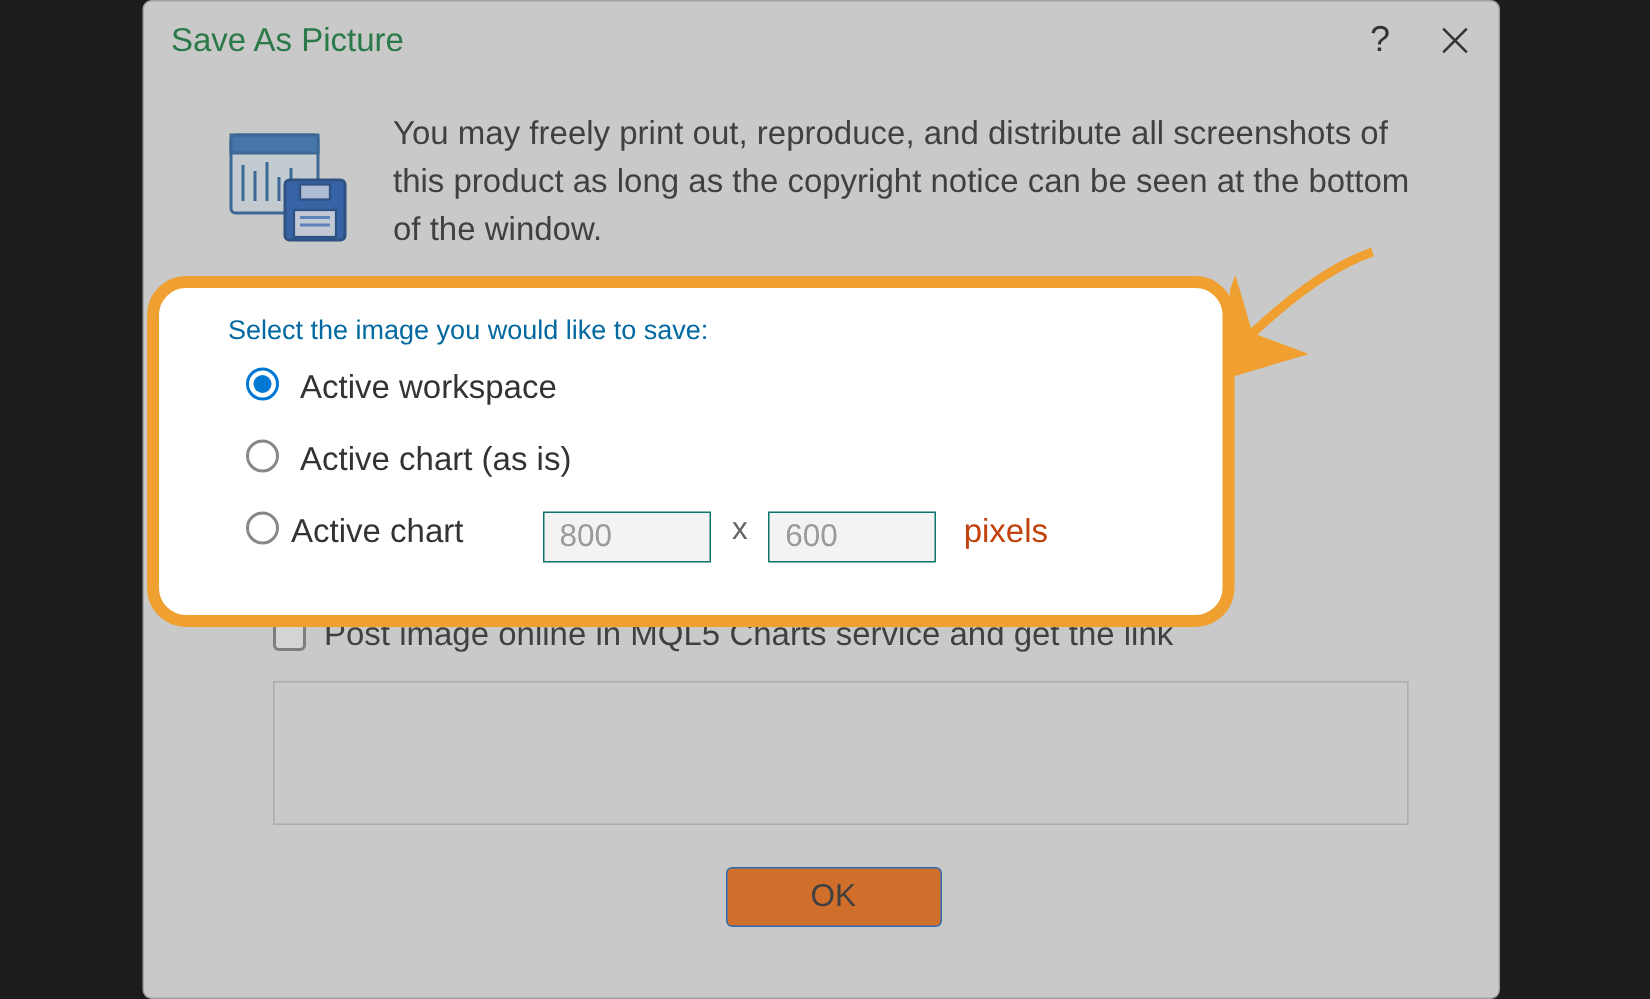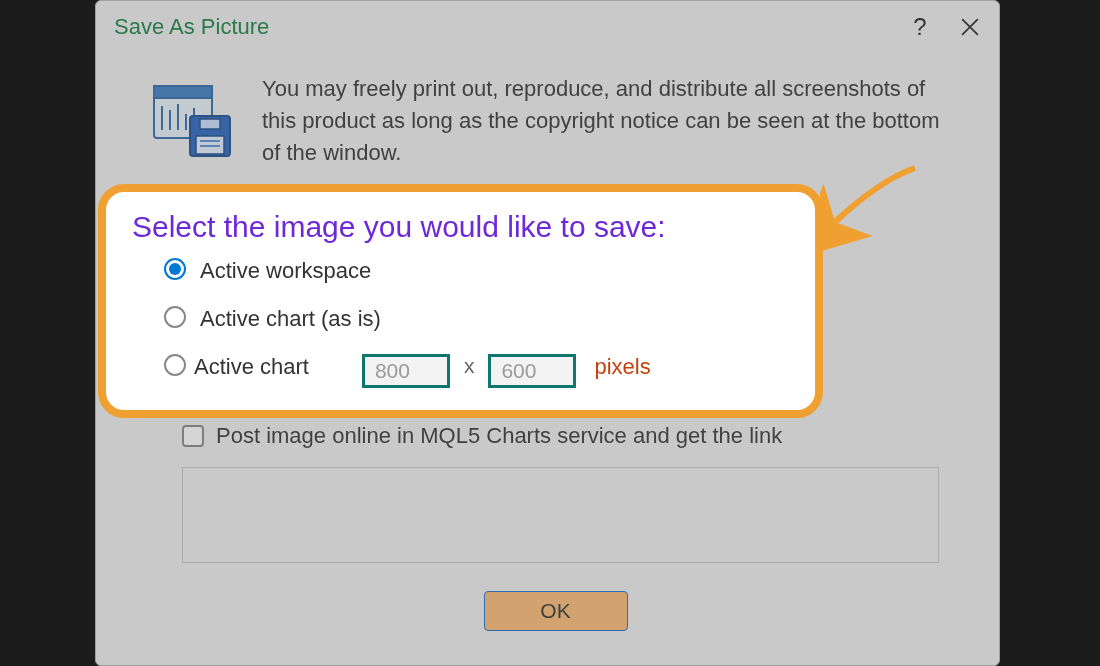--- a/index.html
+++ b/index.html
@@ -55,36 +55,37 @@
       cursor: pointer;
     }
     .help-btn { font-size: 24px; font-weight: 400; }
     .close-btn svg { width: 18px; height: 18px; }
     .content {
       padding: 20px 40px 0 56px;
     }
     .top-row {
       display: flex;
       gap: 30px;
-      align-items: center;
+      align-items: flex-end;
     }
     .icon-pic {
       flex-shrink: 0;
       margin-top: 6px;
     }
     .intro-text {
       font-size: 22px;
       line-height: 1.45;
       color: #333;
     }
     .select-label {
-      font-size: 30px;
-      color: #6d28d9;
+      font-size: 18px;
+      color: #0369a1;
       margin-top: 42px;
       margin-bottom: 18px;
+      margin-left: 20px;
     }
     .radio-group {
       padding-left: 32px;
     }
     .radio-row {
       display: flex;
       align-items: flex-start;
       height: 48px;
       font-size: 22px;
       color: #333;
@@ -109,23 +110,23 @@
       left: 3px;
       width: 12px;
       height: 12px;
       border-radius: 50%;
       background: #0078d4;
     }
     .radio-label {
       white-space: nowrap;
     }
     .dim-input {
-      width: 88px;
+      width: 112px;
       height: 34px;
-      border: 3px solid #0f766e;
+      border: 1px solid #0f766e;
       background: #f3f3f3;
       color: #9a9a9a;
       font-size: 21px;
       padding: 0 10px;
       text-align: left;
     }
     .dim-x {
       font-size: 21px;
       color: #666;
       padding: 0 6px;
@@ -171,21 +172,21 @@
       height: 40px;
       border: 1px solid #b0b0b0;
       background: #fdfdfd;
       border-radius: 4px;
       font-size: 21px;
       color: #333;
       cursor: pointer;
     }
     .btn.primary {
       border: 1px solid #1a6fd6;
-      background: #fdba74;
+      background: #f97316;
     }
     .callout {
       position: absolute;
       left: 98px;
       top: 184px;
       width: 725px;
       height: 234px;
       background: #fff;
       border: 8px solid #f0a030;
       border-radius: 26px;

